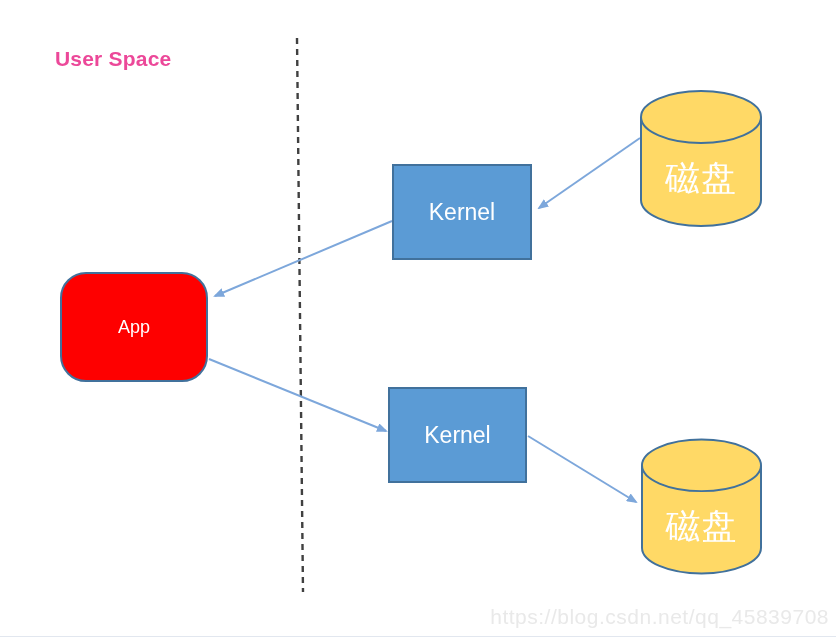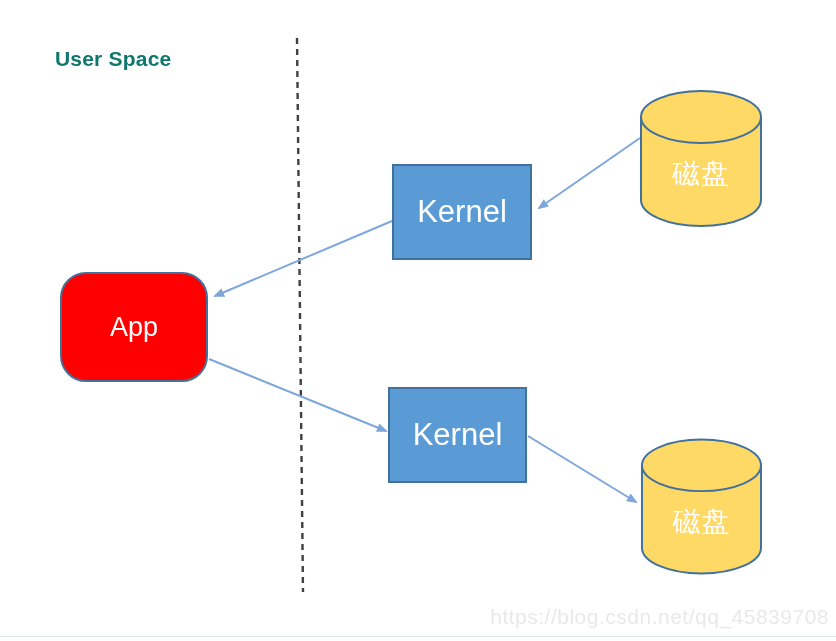--- a/index.html
+++ b/index.html
@@ -12,21 +12,21 @@
     position: relative;
     width: 836px;
     height: 641px;
     background: #ffffff;
     overflow: hidden;
   }
   .region-label {
     position: absolute;
     font-size: 21px;
     font-weight: 700;
-    color: #0f766e;
+    color: #ec4899;
     letter-spacing: 0.2px;
     white-space: nowrap;
   }
   .region-label.user   { left: 55px;  top: 47px; }
   .region-label.kernel { left: 418px; top: 49px; }
 
   svg.overlay {
     position: absolute;
     left: 0; top: 0;
     width: 836px; height: 641px;
@@ -51,43 +51,43 @@
     justify-content: center;
     box-sizing: border-box;
     color: #ffffff;
   }
   .node.app {
     left: 60px; top: 272px;
     width: 148px; height: 110px;
     background: #fe0000;
     border: 2px solid #41719c;
     border-radius: 26px;
-    font-size: 27px;
+    font-size: 18px;
   }
   .node.kernel {
     background: #5b9bd5;
     border: 2px solid #41719c;
-    font-size: 31px;
+    font-size: 23px;
   }
   .node.kernel.top    { left: 392px; top: 164px; width: 140px; height: 96px; }
   .node.kernel.bottom { left: 388px; top: 387px; width: 139px; height: 96px; }
 
   .disk {
     position: absolute;
   }
   .disk.top    { left: 640px; top: 90px;  width: 122px; height: 138px; }
   .disk.bottom { left: 641px; top: 437px; width: 121px; height: 140px; }
   .disk svg { display: block; width: 100%; height: 100%; }
   .disk .disk-label {
     position: absolute;
     left: 0; right: 0;
     top: 47%;
     text-align: center;
     color: #ffffff;
-    font-size: 28px;
+    font-size: 35px;
     font-weight: 400;
     letter-spacing: 1px;
   }
 
   .watermark {
     position: absolute;
     right: 7px;
     bottom: 12px;
     font-size: 21px;
     color: #e9e9e9;

